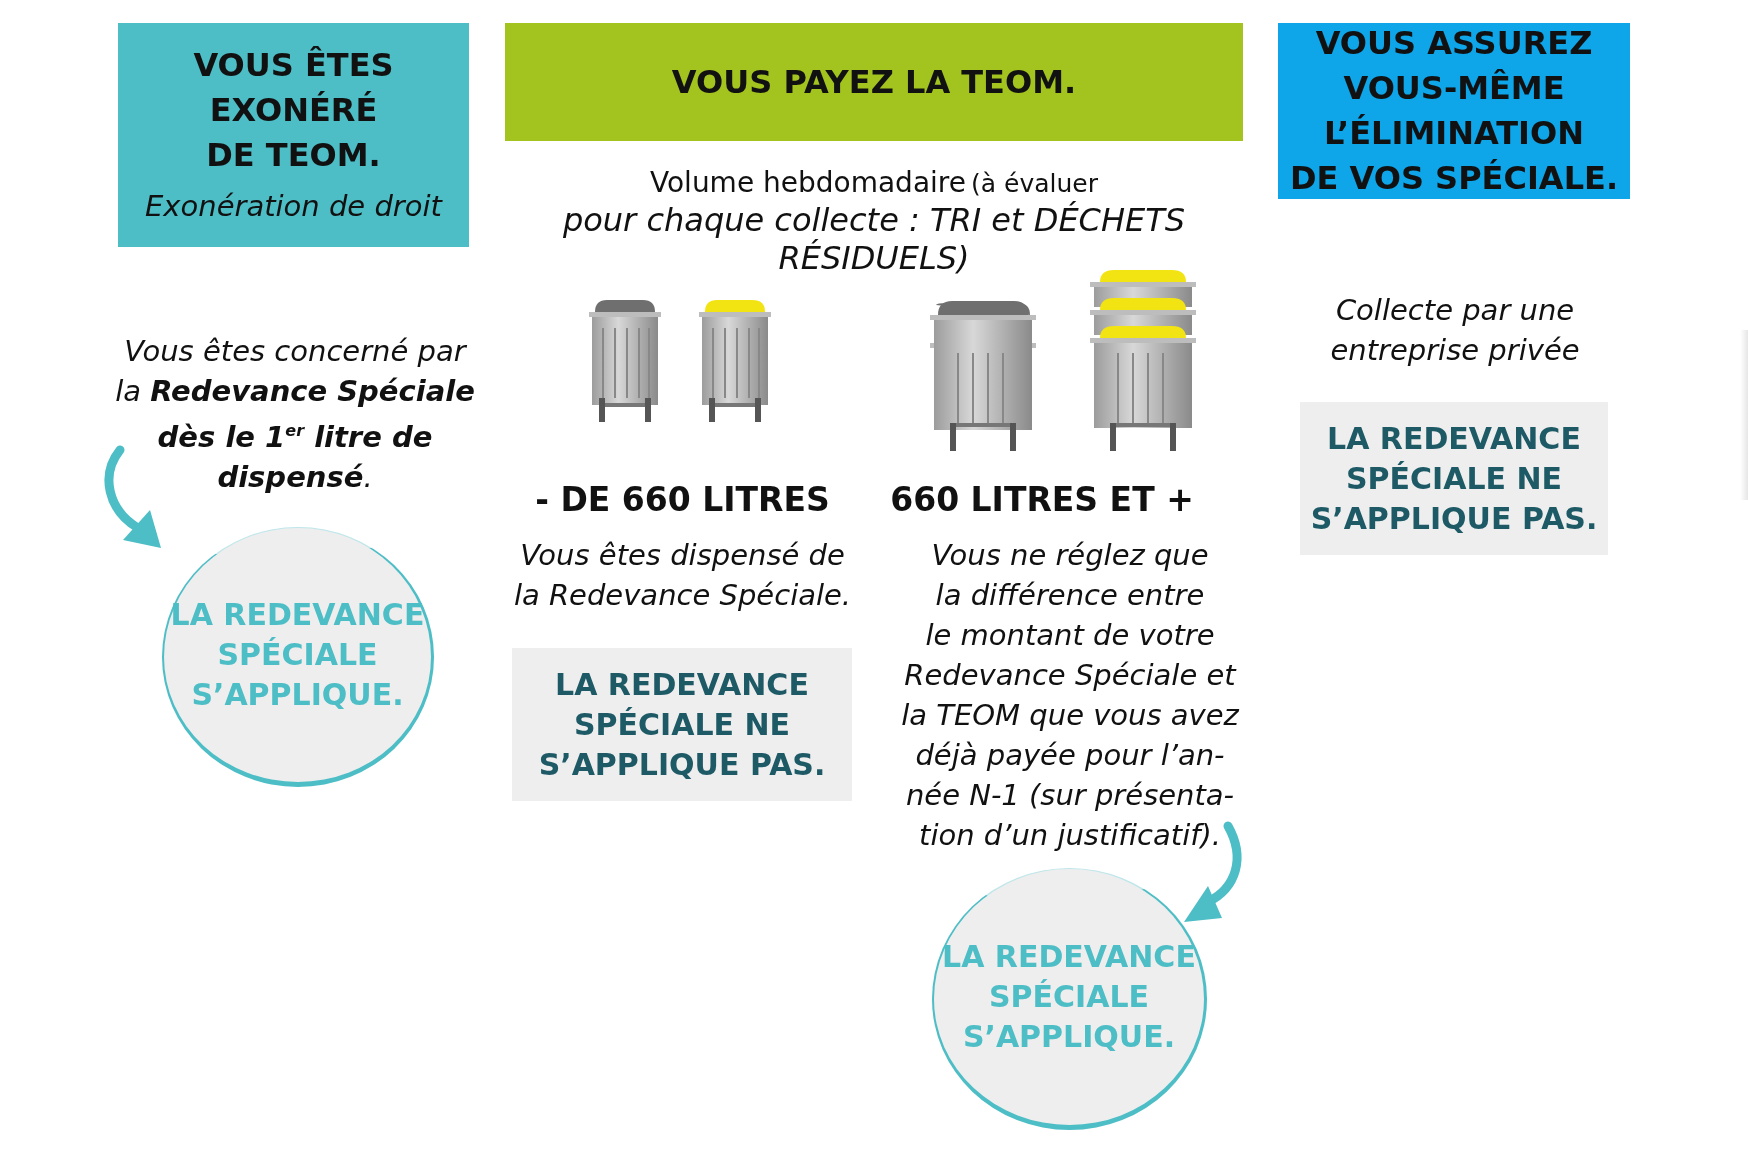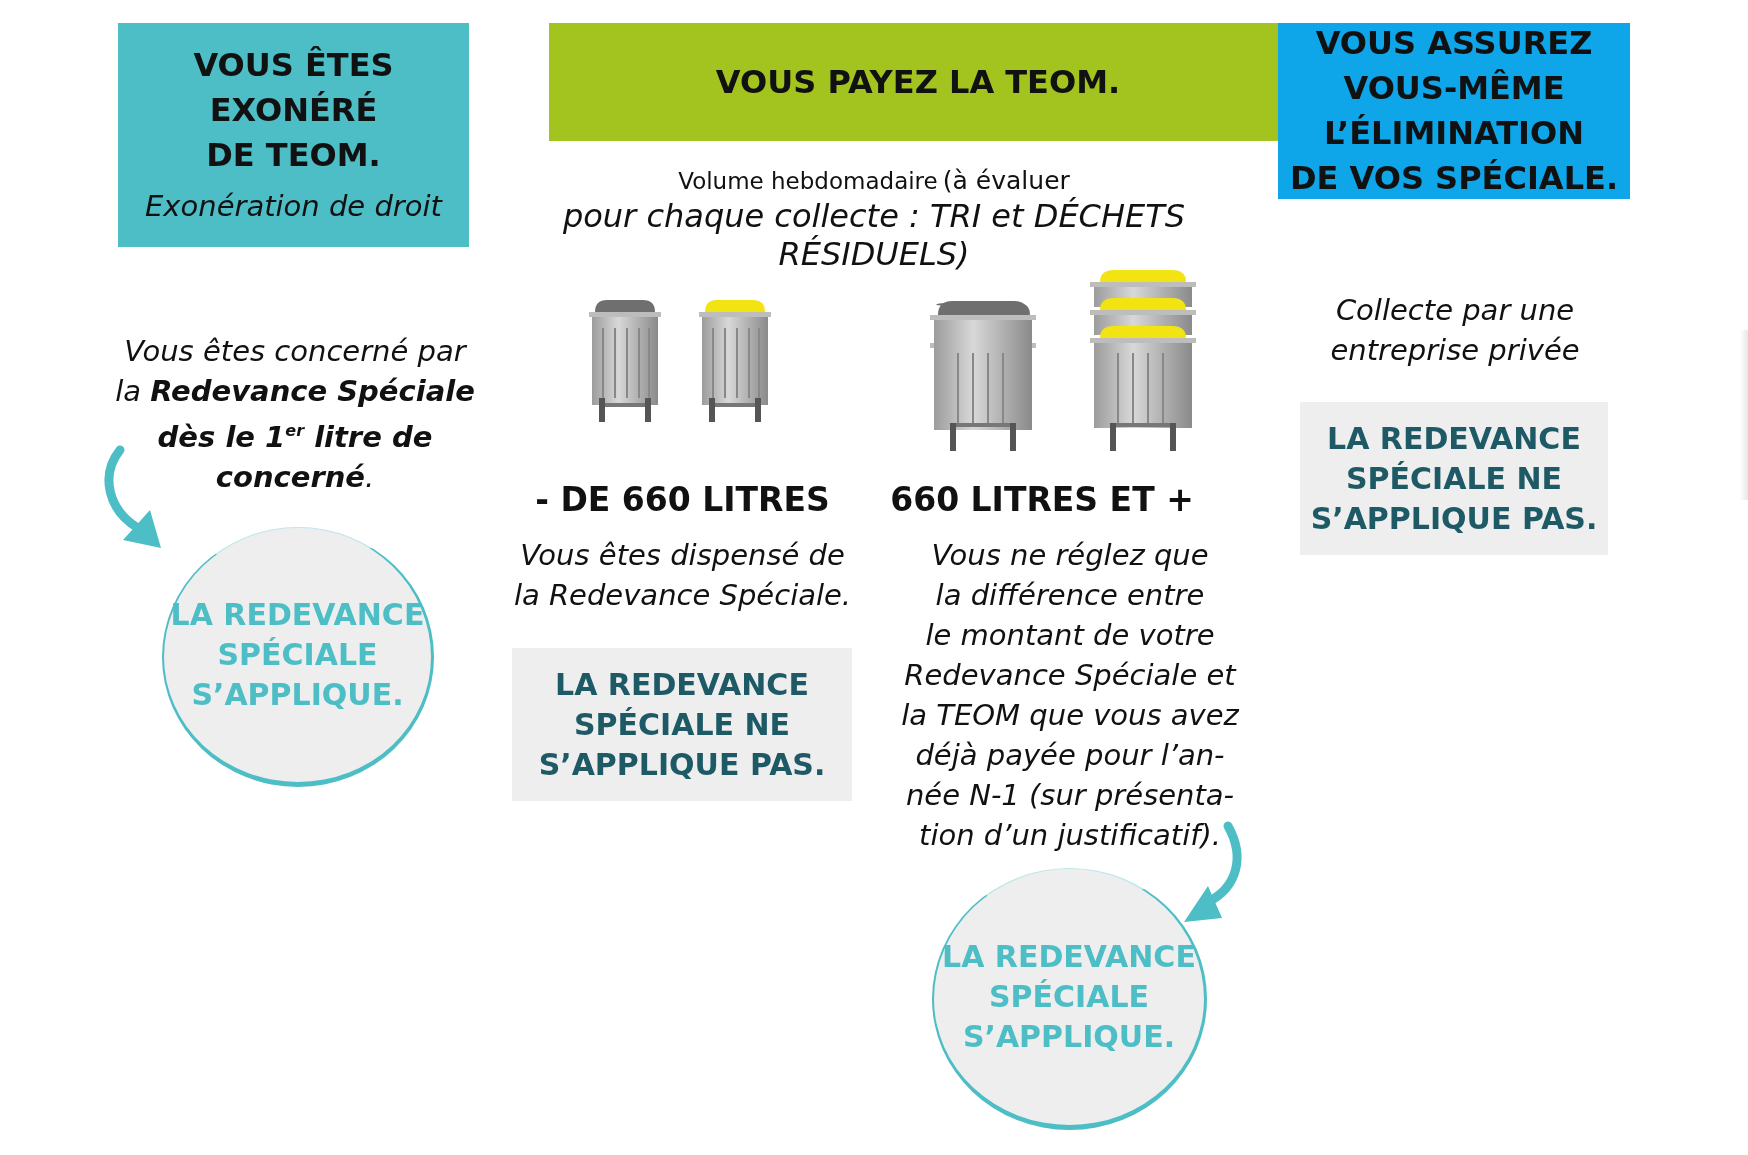--- a/index.html
+++ b/index.html
@@ -9,25 +9,25 @@
     font-family:"DejaVu Sans", "Liberation Sans", sans-serif;
     color:#111;
   }
   .abs { position:absolute; }
   .hdr {
     display:flex; flex-direction:column; align-items:center; justify-content:center;
     text-align:center; font-weight:bold; color:#111; box-sizing:border-box;
   }
   .hdr-teal { left:118px; top:23px; width:351px; height:224px; background:#4dbdc6; font-size:32px; line-height:45px; }
   .hdr-teal .sub { font-weight:normal; font-style:italic; font-size:29px; line-height:44px; margin-top:6px; }
-  .hdr-green { left:505px; top:23px; width:738px; height:118px; background:#a3c41e; font-size:32px;margin-left:44px; }
+  .hdr-green { left:505px; top:23px; width:738px; height:118px; background:#a3c41e; font-size:32px; }
   .hdr-orange { left:1278px; top:23px; width:352px; height:176px; background:#0ea5e9; font-size:32px; line-height:45px; }
 
   .volume { left:505px; top:166px; width:738px; text-align:center; }
-  .volume .main { font-size:23px; }
+  .volume .main { font-size:28px; }
   .volume .note { font-size:25px; }
   .volume .line2 { font-style:italic; font-size:32px; display:block; margin-top:2px; }
 
   .txt-italic { font-style:italic; font-size:29px; line-height:40px; text-align:center; }
   .txt-italic b { font-weight:bold; }
 
   .col1-text { left:110px; top:331px; width:370px; }
   .col4-text { left:1290px; top:290px; width:330px; }
 
   .size-title { font-weight:bold; font-size:33px; text-align:center; }
@@ -81,21 +81,21 @@
 <div class="abs volume">
   <span class="main">Volume hebdomadaire</span>
   <span class="note">(à évaluer</span>
   <span class="line2">pour chaque collecte : TRI et DÉCHETS RÉSIDUELS)</span>
 </div>
 
 <div class="abs txt-italic col1-text">
   <div>Vous êtes concerné par</div>
   <div><span>la </span><b>Redevance Spéciale</b></div>
   <div><b>dès le 1</b><sup style="font-size:16px;font-weight:bold">er</sup><b> litre de</b></div>
-  <div><b>concerné</b><span>.</span></div>
+  <div><b>dispensé</b><span>.</span></div>
 </div>
 
 <svg class="abs" style="left:98px;top:440px" width="80" height="115" viewBox="0 0 80 115">
   <path d="M22 10 C 2 35, 10 70, 40 88" fill="none" stroke="#4dbdc6" stroke-width="9" stroke-linecap="round"></path>
   <polygon points="25,100 63,108 52,70" fill="#4dbdc6"></polygon>
 </svg>
 
 <div class="abs circle circle-left">
   <div>LA REDEVANCE</div>
   <div>SPÉCIALE</div>

